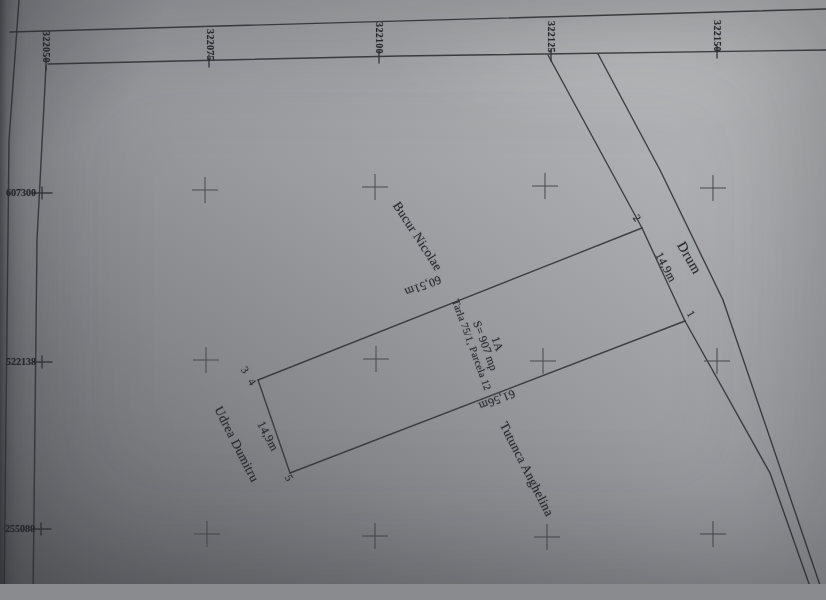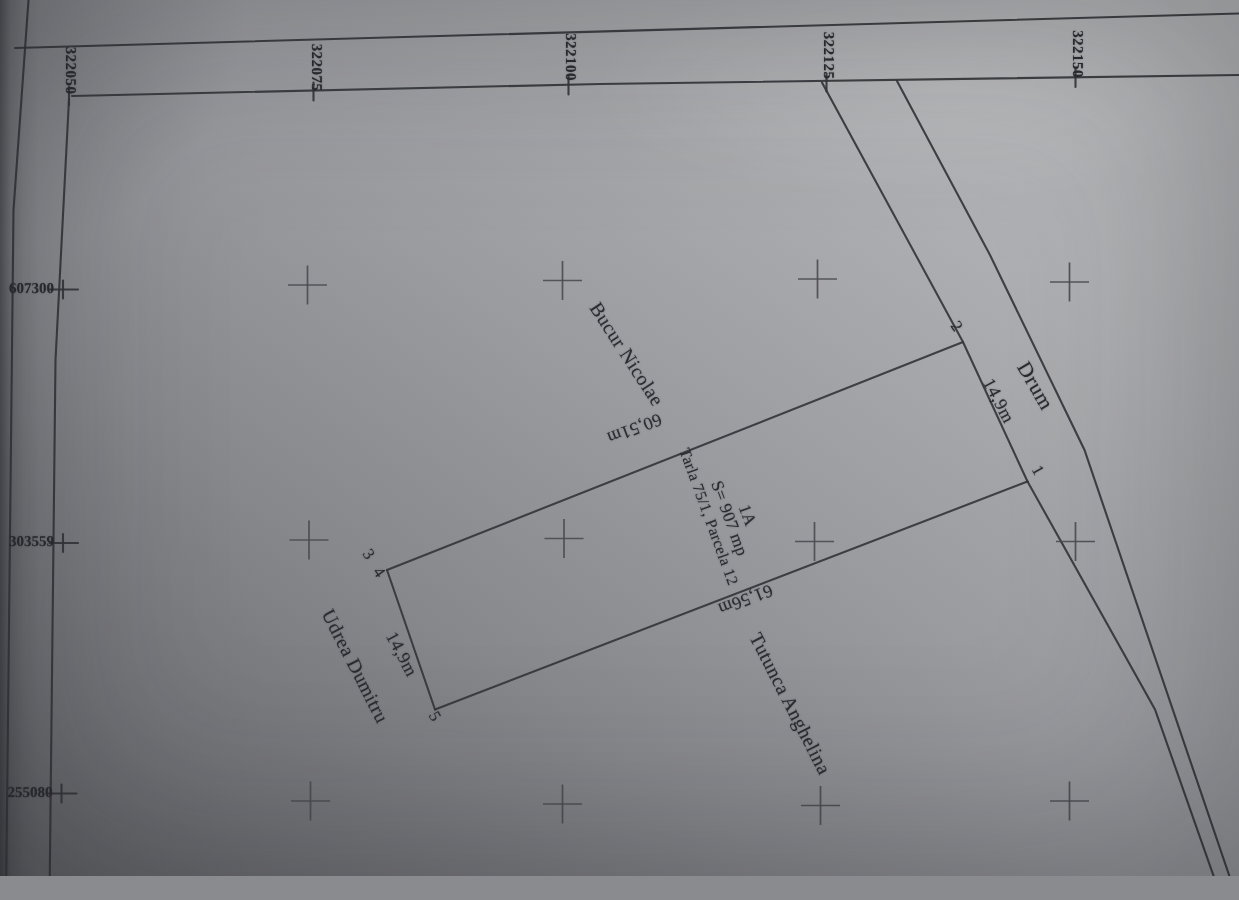--- a/index.html
+++ b/index.html
@@ -78,21 +78,21 @@
       <polyline points="700,534 726,534" class="cross"></polyline>
       <polyline points="713,521 713,547" class="cross"></polyline>
     </svg>
   <div id="labels">
       <div class="lbl" style="left: 46px; top: 47px; font-size: 10px; font-weight: 700; letter-spacing: 0.3px; transform: translate(-50%, -50%) rotate(90deg);">322050</div>
       <div class="lbl" style="left: 210px; top: 45px; font-size: 10px; font-weight: 700; letter-spacing: 0.3px; transform: translate(-50%, -50%) rotate(90deg);">322075</div>
       <div class="lbl" style="left: 379px; top: 38px; font-size: 10px; font-weight: 700; letter-spacing: 0.3px; transform: translate(-50%, -50%) rotate(90deg);">322100</div>
       <div class="lbl" style="left: 551px; top: 37px; font-size: 10px; font-weight: 700; letter-spacing: 0.3px; transform: translate(-50%, -50%) rotate(90deg);">322125</div>
       <div class="lbl" style="left: 717px; top: 36px; font-size: 10px; font-weight: 700; letter-spacing: 0.3px; transform: translate(-50%, -50%) rotate(90deg);">322150</div>
       <div class="lbl" style="left: 21px; top: 193px; font-size: 10px; font-weight: 700; letter-spacing: 0px; transform: translate(-50%, -50%) rotate(0deg);">607300</div>
-      <div class="lbl" style="left: 21px; top: 362px; font-size: 10px; font-weight: 700; letter-spacing: 0px; transform: translate(-50%, -50%) rotate(0deg);">303559</div>
+      <div class="lbl" style="left: 21px; top: 362px; font-size: 10px; font-weight: 700; letter-spacing: 0px; transform: translate(-50%, -50%) rotate(0deg);">522138</div>
       <div class="lbl" style="left: 20px; top: 529px; font-size: 10px; font-weight: 700; letter-spacing: 0px; transform: translate(-50%, -50%) rotate(0deg);">255080</div>
       <div class="lbl" style="left: 637px; top: 218px; font-size: 11px; font-weight: 400; letter-spacing: 0px; transform: translate(-50%, -50%) rotate(55deg);">2</div>
       <div class="lbl" style="left: 691px; top: 314px; font-size: 11px; font-weight: 400; letter-spacing: 0px; transform: translate(-50%, -50%) rotate(60deg);">1</div>
       <div class="lbl" style="left: 245px; top: 370px; font-size: 11px; font-weight: 400; letter-spacing: 0px; transform: translate(-50%, -50%) rotate(55deg);">3</div>
       <div class="lbl" style="left: 252px; top: 382px; font-size: 11px; font-weight: 400; letter-spacing: 0px; transform: translate(-50%, -50%) rotate(55deg);">4</div>
       <div class="lbl" style="left: 289px; top: 478px; font-size: 11px; font-weight: 400; letter-spacing: 0px; transform: translate(-50%, -50%) rotate(60deg);">5</div>
       <div class="lbl" style="left: 666px; top: 267px; font-size: 12px; font-weight: 400; letter-spacing: 0.3px; transform: translate(-50%, -50%) rotate(62deg);">14,9m</div>
       <div class="lbl" style="left: 423px; top: 286px; font-size: 12px; font-weight: 400; letter-spacing: 0.3px; transform: translate(-50%, -50%) rotate(159deg);">60,51m</div>
       <div class="lbl" style="left: 268px; top: 436px; font-size: 12px; font-weight: 400; letter-spacing: 0.3px; transform: translate(-50%, -50%) rotate(62deg);">14,9m</div>
       <div class="lbl" style="left: 497px; top: 400px; font-size: 12px; font-weight: 400; letter-spacing: 0.3px; transform: translate(-50%, -50%) rotate(159deg);">61,56m</div>

